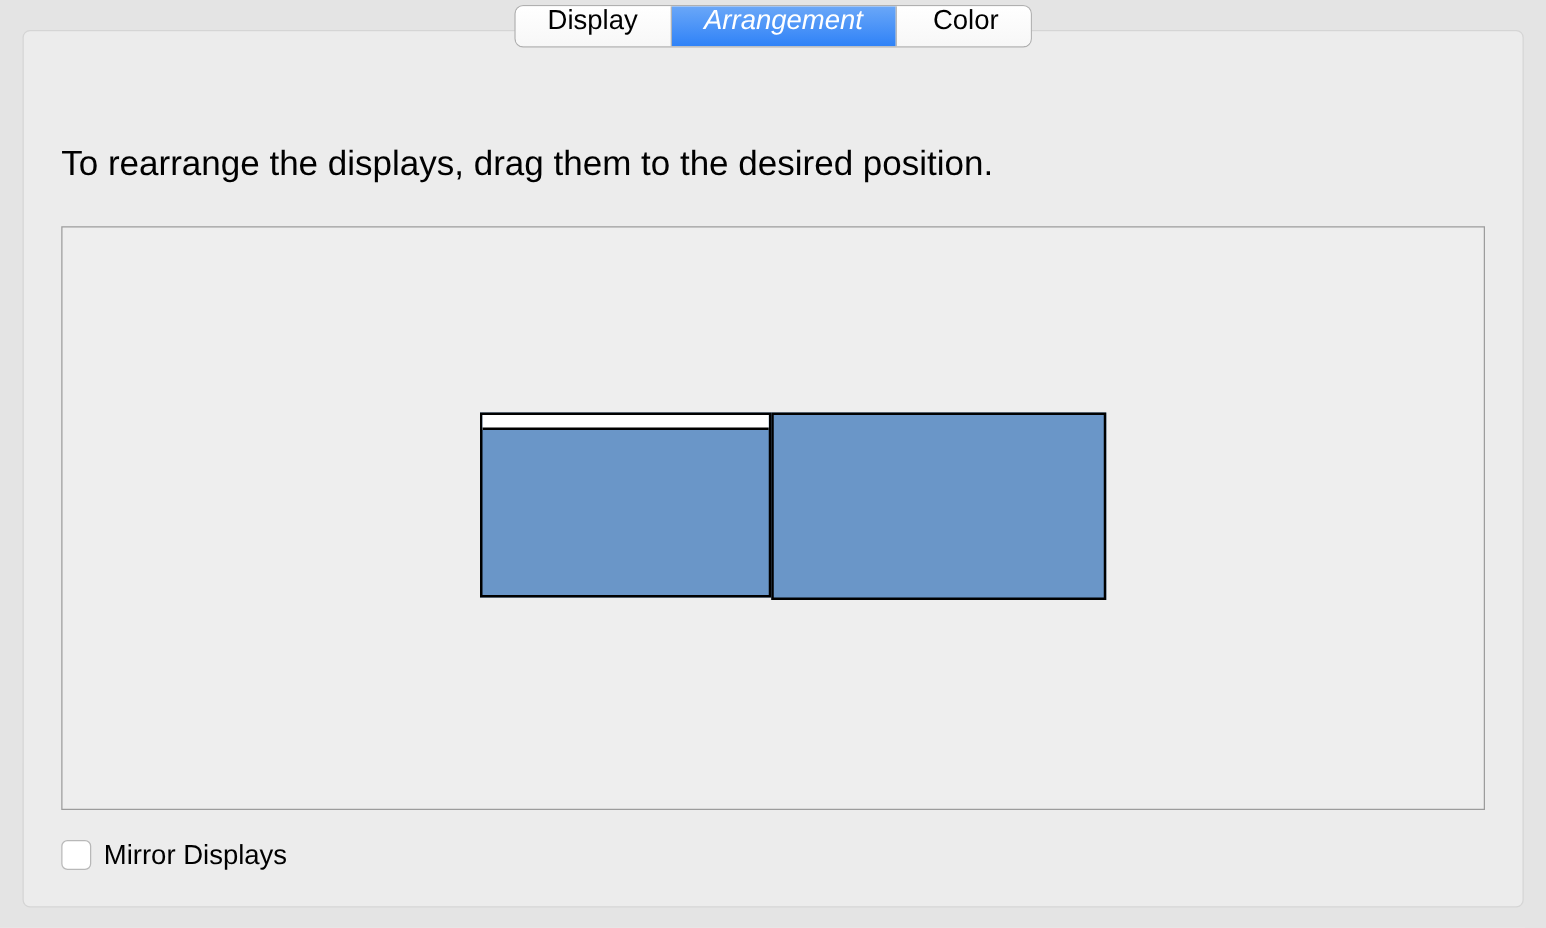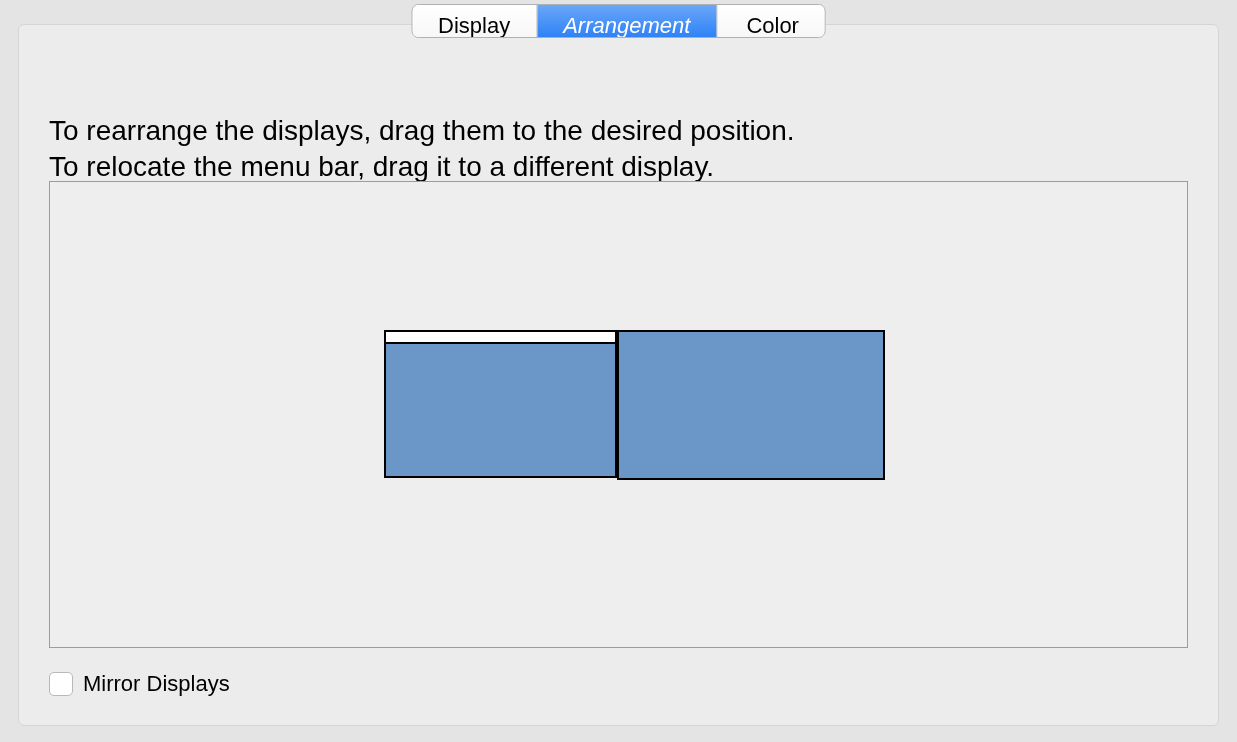--- a/index.html
+++ b/index.html
@@ -27,21 +27,21 @@
       transform: translateX(-50%);
       display: flex;
       border: 1px solid #b0b0b0;
       border-radius: 7px;
       overflow: hidden;
       height: 34px;
       background: #fff;
     }
     .segmented .segment {
       display: flex;
-      align-items: flex-end;
+      align-items: flex-start;
       justify-content: center;
       padding: 0 26px;
       font-size: 22px;
       line-height: 1;
       background: linear-gradient(to bottom, #ffffff, #f7f7f7);
       border-right: 1px solid #b0b0b0;
       cursor: default;
       user-select: none;
     }
     .segmented .segment:last-child { border-right: none; padding-left: 29px; }
@@ -137,21 +137,20 @@
   </style>
 </head>
 <body>
 
 <div class="window">
 
   <div class="panel">
 
     <div class="instructions">
       <div>To rearrange the displays, drag them to the desired position.</div>
-      <div>To relocate the menu bar, drag it to a different display.</div>
     </div>
 
     <div class="well">
       <div class="displays-stage">
         <div class="display-box display-primary">
           <div class="menu-bar-strip"></div>
         </div>
         <div class="display-box display-secondary"></div>
       </div>
     </div>

